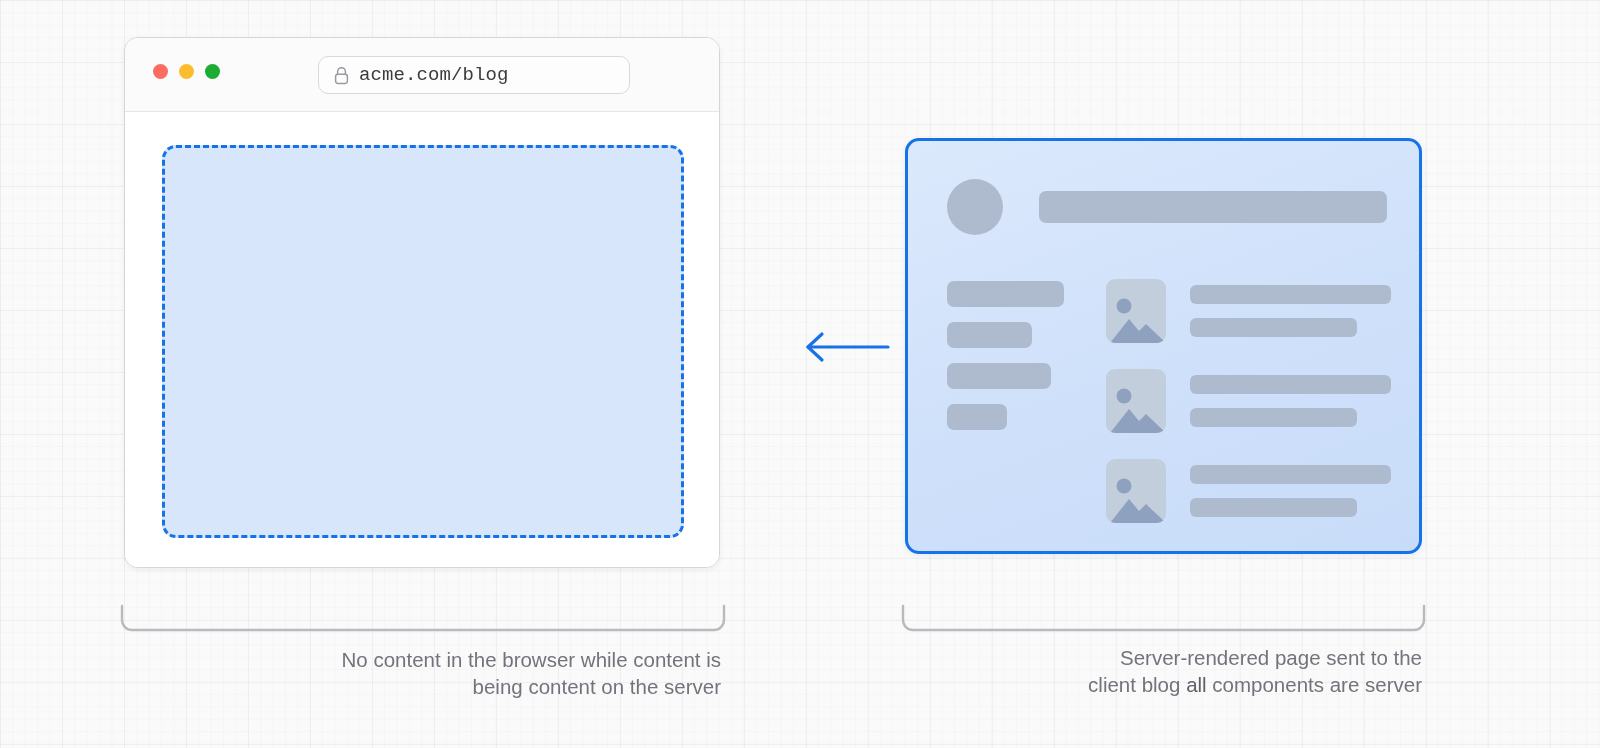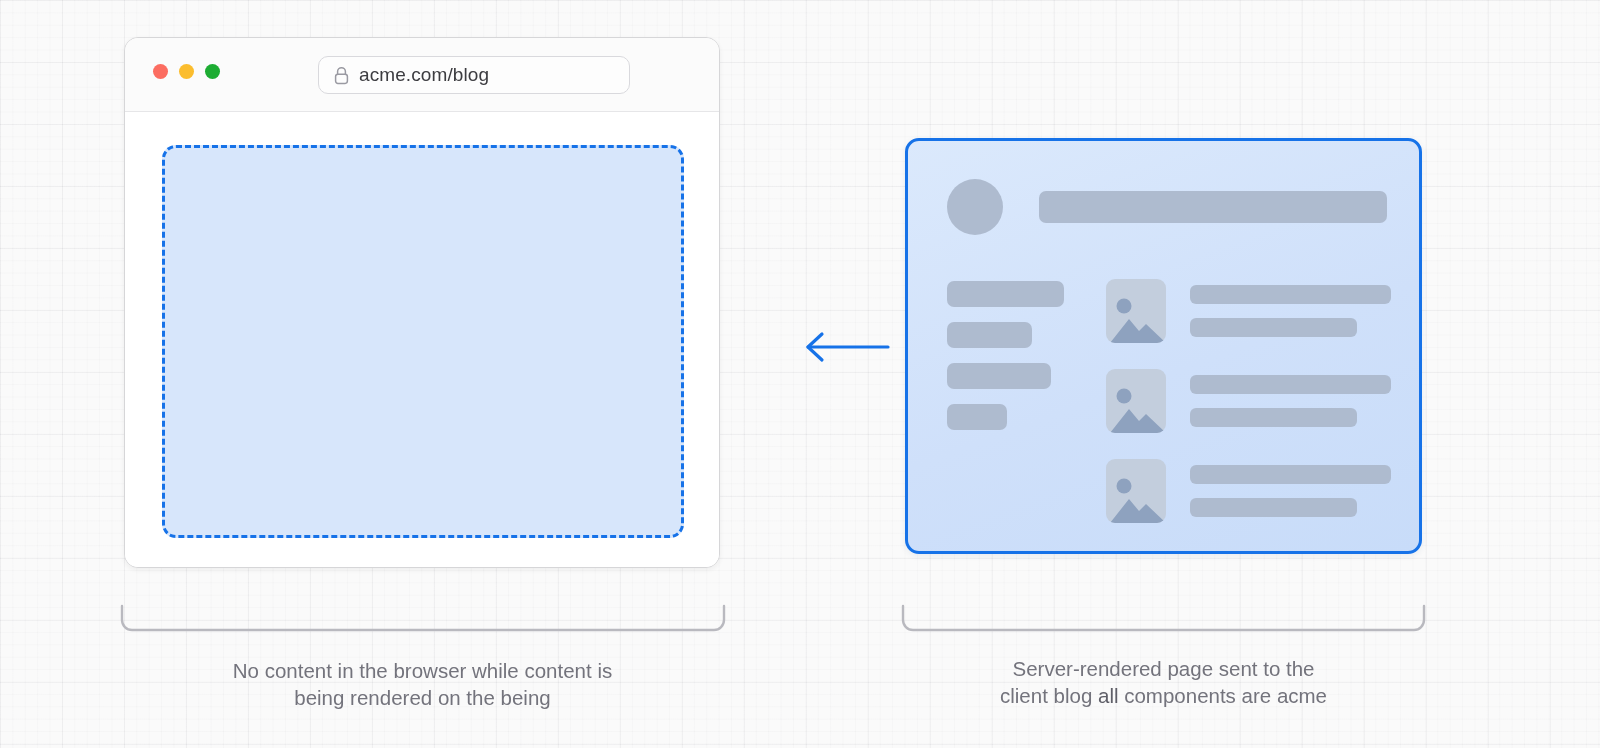--- a/index.html
+++ b/index.html
@@ -35,20 +35,21 @@
     left: 124px;
     top: 37px;
     width: 596px;
     height: 531px;
     background: #fbfbfb;
     border: 1px solid #d6d6d8;
     border-radius: 14px;
     box-shadow: 0 2px 5px rgba(30,30,40,0.06);
     box-sizing: border-box;
     overflow: hidden;
+    font-family: Liberation Mono, monospace;
   }
   #browser-toolbar {
     position: relative;
     height: 73px;
     border-bottom: 1px solid #e6e6e8;
     background: #fbfbfb;
   }
   #traffic-lights {
     position: absolute;
     left: 28px;
@@ -135,25 +136,24 @@
     overflow: hidden;
   }
   .sk-lines { position: absolute; left: 84px; top: 6px; }
   .sk-lines .sk { position: relative; height: 19px; border-radius: 6px; }
   .sk-line-1 { margin-bottom: 14px; }
 
   
   .bracket { position: absolute; }
   .caption {
     position: absolute;
-    text-align: center;
+    text-align: right;
     font-size: 20.5px;
     line-height: 27px;
     color: #73737c;
-    margin-top: 11px;
   }
   .caption b { font-weight: normal; color: #5f5f68; }
   #caption-left  { left: 124px; width: 597px; top: 646px; }
   #caption-right { left: 905px; width: 517px; top: 644px; }
 </style>
 </head>
 <body>
 
 <div id="canvas">
 
@@ -180,21 +180,21 @@
       <div id="pending-region"></div>
     </div>
   </div>
 
   <svg class="bracket" style="left:120px; top:604px;" width="606" height="28" viewBox="0 0 606 28">
     <path d="M2 2 V16 A10 10 0 0 0 12 26 H594 A10 10 0 0 0 604 16 V2" fill="none" stroke="#b9b9bf" stroke-width="2.4" stroke-linecap="round"></path>
   </svg>
 
   <div class="caption" id="caption-left">
     <div>No content in the browser while content is</div>
-    <div>being rendered on the being</div>
+    <div>being content on the server</div>
   </div>
 
   <svg id="transfer-arrow" width="95" height="34" viewBox="0 0 95 34">
     <line x1="10" y1="17" x2="90" y2="17" stroke="#1672e8" stroke-width="3.2" stroke-linecap="round"></line>
     <polyline points="24,4 10,17 24,30" fill="none" stroke="#1672e8" stroke-width="3.2" stroke-linecap="round" stroke-linejoin="round"></polyline>
   </svg>
 
   <div id="server-page">
 
     <div id="sk-avatar"></div>
@@ -250,16 +250,16 @@
 
     </div>
   </div>
 
   <svg class="bracket" style="left:901px; top:604px;" width="525" height="28" viewBox="0 0 525 28">
     <path d="M2 2 V16 A10 10 0 0 0 12 26 H513 A10 10 0 0 0 523 16 V2" fill="none" stroke="#b9b9bf" stroke-width="2.4" stroke-linecap="round"></path>
   </svg>
 
   <div class="caption" id="caption-right">
     <div>Server-rendered page sent to the</div>
-    <div><span>client blog </span><b>all</b><span> components are acme</span></div>
+    <div><span>client blog </span><b>all</b><span> components are server</span></div>
   </div>
 
 </div>
 
 </body></html>

